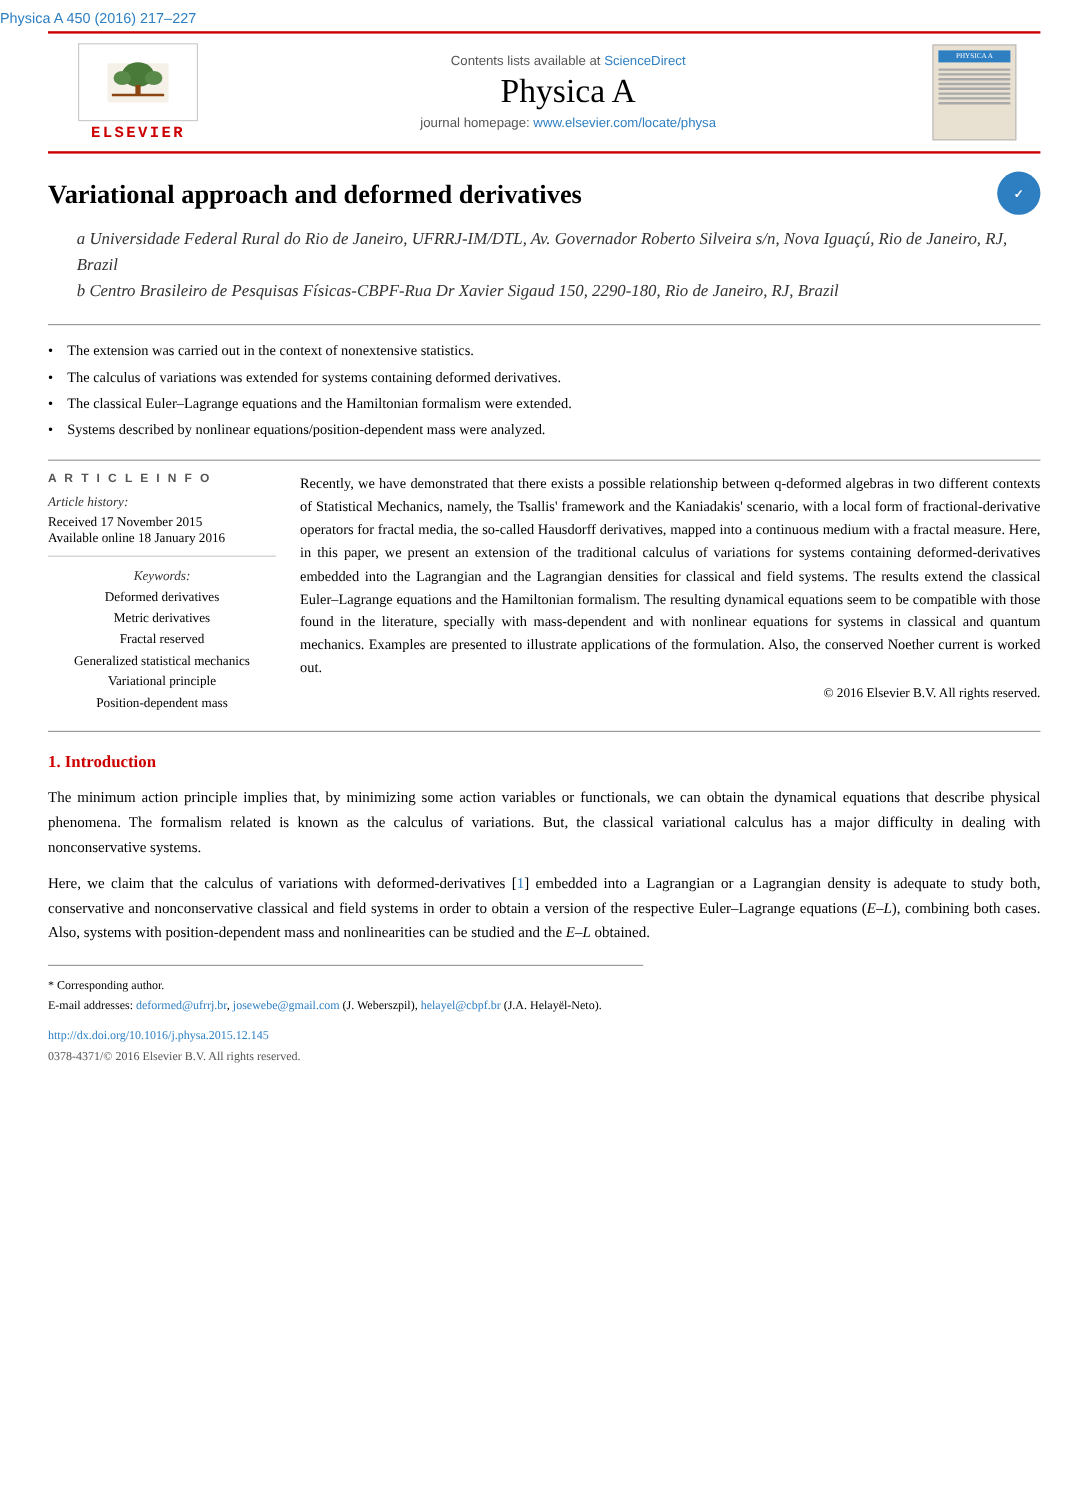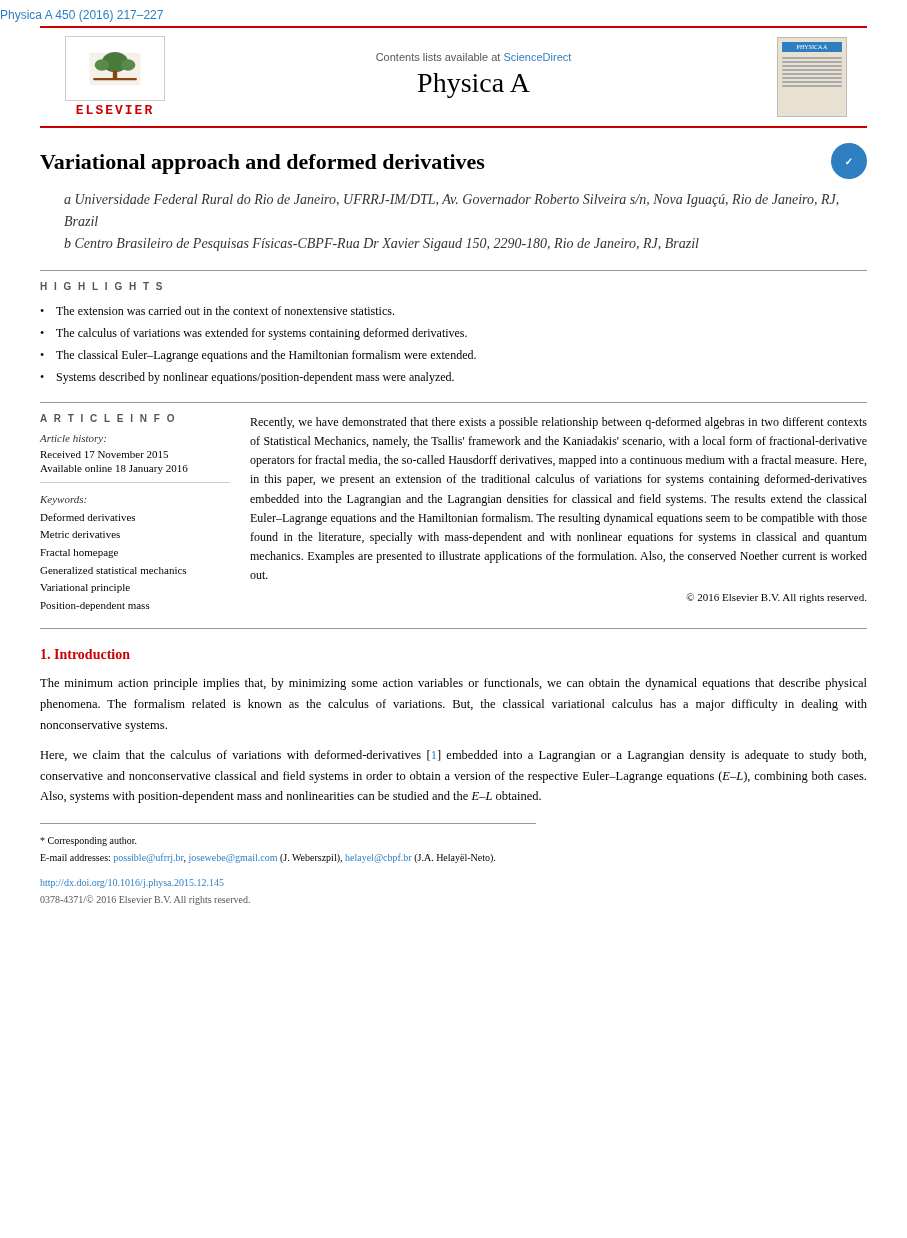--- a/index.html
+++ b/index.html
@@ -257,20 +257,21 @@
     }
 
     .article-info-date {
       font-size: 11px;
       color: #000;
       margin-bottom: 2px;
     }
 
     .keywords-section {
       margin-top: 10px;
+      text-align: center;
     }
 
     .keywords-title {
       font-size: 11px;
       font-style: italic;
       color: #333;
       margin-bottom: 4px;
     }
 
     .keyword-item {
@@ -383,20 +384,24 @@
     </div>
     <div class="elsevier-text">ELSEVIER</div>
   </div>
 
   <div class="journal-center">
     <div class="contents-line">
       <span>Contents lists available at</span>
       <a class="sciencedirect-link">ScienceDirect</a>
     </div>
     <div class="journal-title-big">Physica A</div>
+    <div class="homepage-line">
+      <span>journal homepage:</span>
+      <span class="homepage-link sciencedirect-link">www.elsevier.com/locate/physa</span>
+    </div>
   </div>
 
   <div class="journal-thumb">
     <div class="thumb-header">PHYSICA A</div>
     <div class="thumb-lines">
       <div class="thumb-line"></div>
       <div class="thumb-line"></div>
       <div class="thumb-line"></div>
       <div class="thumb-line"></div>
       <div class="thumb-line"></div>
@@ -421,21 +426,20 @@
 
 
   <div class="affiliations">
     <div><em>a  Universidade Federal Rural do Rio de Janeiro, UFRRJ-IM/DTL, Av. Governador Roberto Silveira s/n, Nova Iguaçú, Rio de Janeiro, RJ, Brazil</em></div>
     <div><em>b  Centro Brasileiro de Pesquisas Físicas-CBPF-Rua Dr Xavier Sigaud 150, 2290-180, Rio de Janeiro, RJ, Brazil</em></div>
   </div>
 
   <hr class="section-divider">
 
   <div class="highlights-section">
-    <div class="highlights-title">H I G H L I G H T S</div>
     <ul class="highlights-list">
       <li>The extension was carried out in the context of nonextensive statistics.</li>
       <li>The calculus of variations was extended for systems containing deformed derivatives.</li>
       <li>The classical Euler–Lagrange equations and the Hamiltonian formalism were extended.</li>
       <li>Systems described by nonlinear equations/position-dependent mass were analyzed.</li>
     </ul>
   </div>
 
   <hr class="section-divider">
 
@@ -446,21 +450,21 @@
       <div class="article-info-subtitle">Article history:</div>
       <div class="article-info-date">Received 17 November 2015</div>
       <div class="article-info-date">Available online 18 January 2016</div>
 
       <hr class="left-divider">
 
       <div class="keywords-section">
         <div class="keywords-title">Keywords:</div>
         <div class="keyword-item">Deformed derivatives</div>
         <div class="keyword-item">Metric derivatives</div>
-        <div class="keyword-item">Fractal homepage</div>
+        <div class="keyword-item">Fractal reserved</div>
         <div class="keyword-item">Generalized statistical mechanics</div>
         <div class="keyword-item">Variational principle</div>
         <div class="keyword-item">Position-dependent mass</div>
       </div>
     </div>
 
     <div class="right-col">
       <div class="abstract-text">Recently, we have demonstrated that there exists a possible relationship between q-deformed algebras in two different contexts of Statistical Mechanics, namely, the Tsallis' framework and the Kaniadakis' scenario, with a local form of fractional-derivative operators for fractal media, the so-called Hausdorff derivatives, mapped into a continuous medium with a fractal measure. Here, in this paper, we present an extension of the traditional calculus of variations for systems containing deformed-derivatives embedded into the Lagrangian and the Lagrangian densities for classical and field systems. The results extend the classical Euler–Lagrange equations and the Hamiltonian formalism. The resulting dynamical equations seem to be compatible with those found in the literature, specially with mass-dependent and with nonlinear equations for systems in classical and quantum mechanics. Examples are presented to illustrate applications of the formulation. Also, the conserved Noether current is worked out.</div>
       <div class="copyright-line">© 2016 Elsevier B.V. All rights reserved.</div>
     </div>
@@ -474,21 +478,21 @@
     <p class="body-text">
       Here, we claim that the calculus of variations with deformed-derivatives [<span class="inline-ref">1</span>] embedded into a Lagrangian or a Lagrangian density is adequate to study both, conservative and nonconservative classical and field systems in order to obtain a version of the respective Euler–Lagrange equations (<em>E</em>–<em>L</em>), combining both cases. Also, systems with position-dependent mass and nonlinearities can be studied and the <em>E</em>–<em>L</em> obtained.
     </p>
   </div>
 
   <hr class="footnote-divider">
   <div class="footnote-section">
     <div>* Corresponding author.</div>
     <div>
       <span>E-mail addresses:</span>
-      <a class="footnote-link">possible@ufrrj.br</a>,
+      <a class="footnote-link">deformed@ufrrj.br</a>,
       <a class="footnote-link">josewebe@gmail.com</a>
       <span>(J. Weberszpil),</span>
       <a class="footnote-link">helayel@cbpf.br</a>
       <span>(J.A. Helayël-Neto).</span>
     </div>
     <div class="doi-line">http://dx.doi.org/10.1016/j.physa.2015.12.145</div>
     <div class="issn-line">0378-4371/© 2016 Elsevier B.V. All rights reserved.</div>
   </div>
 
 </div>

